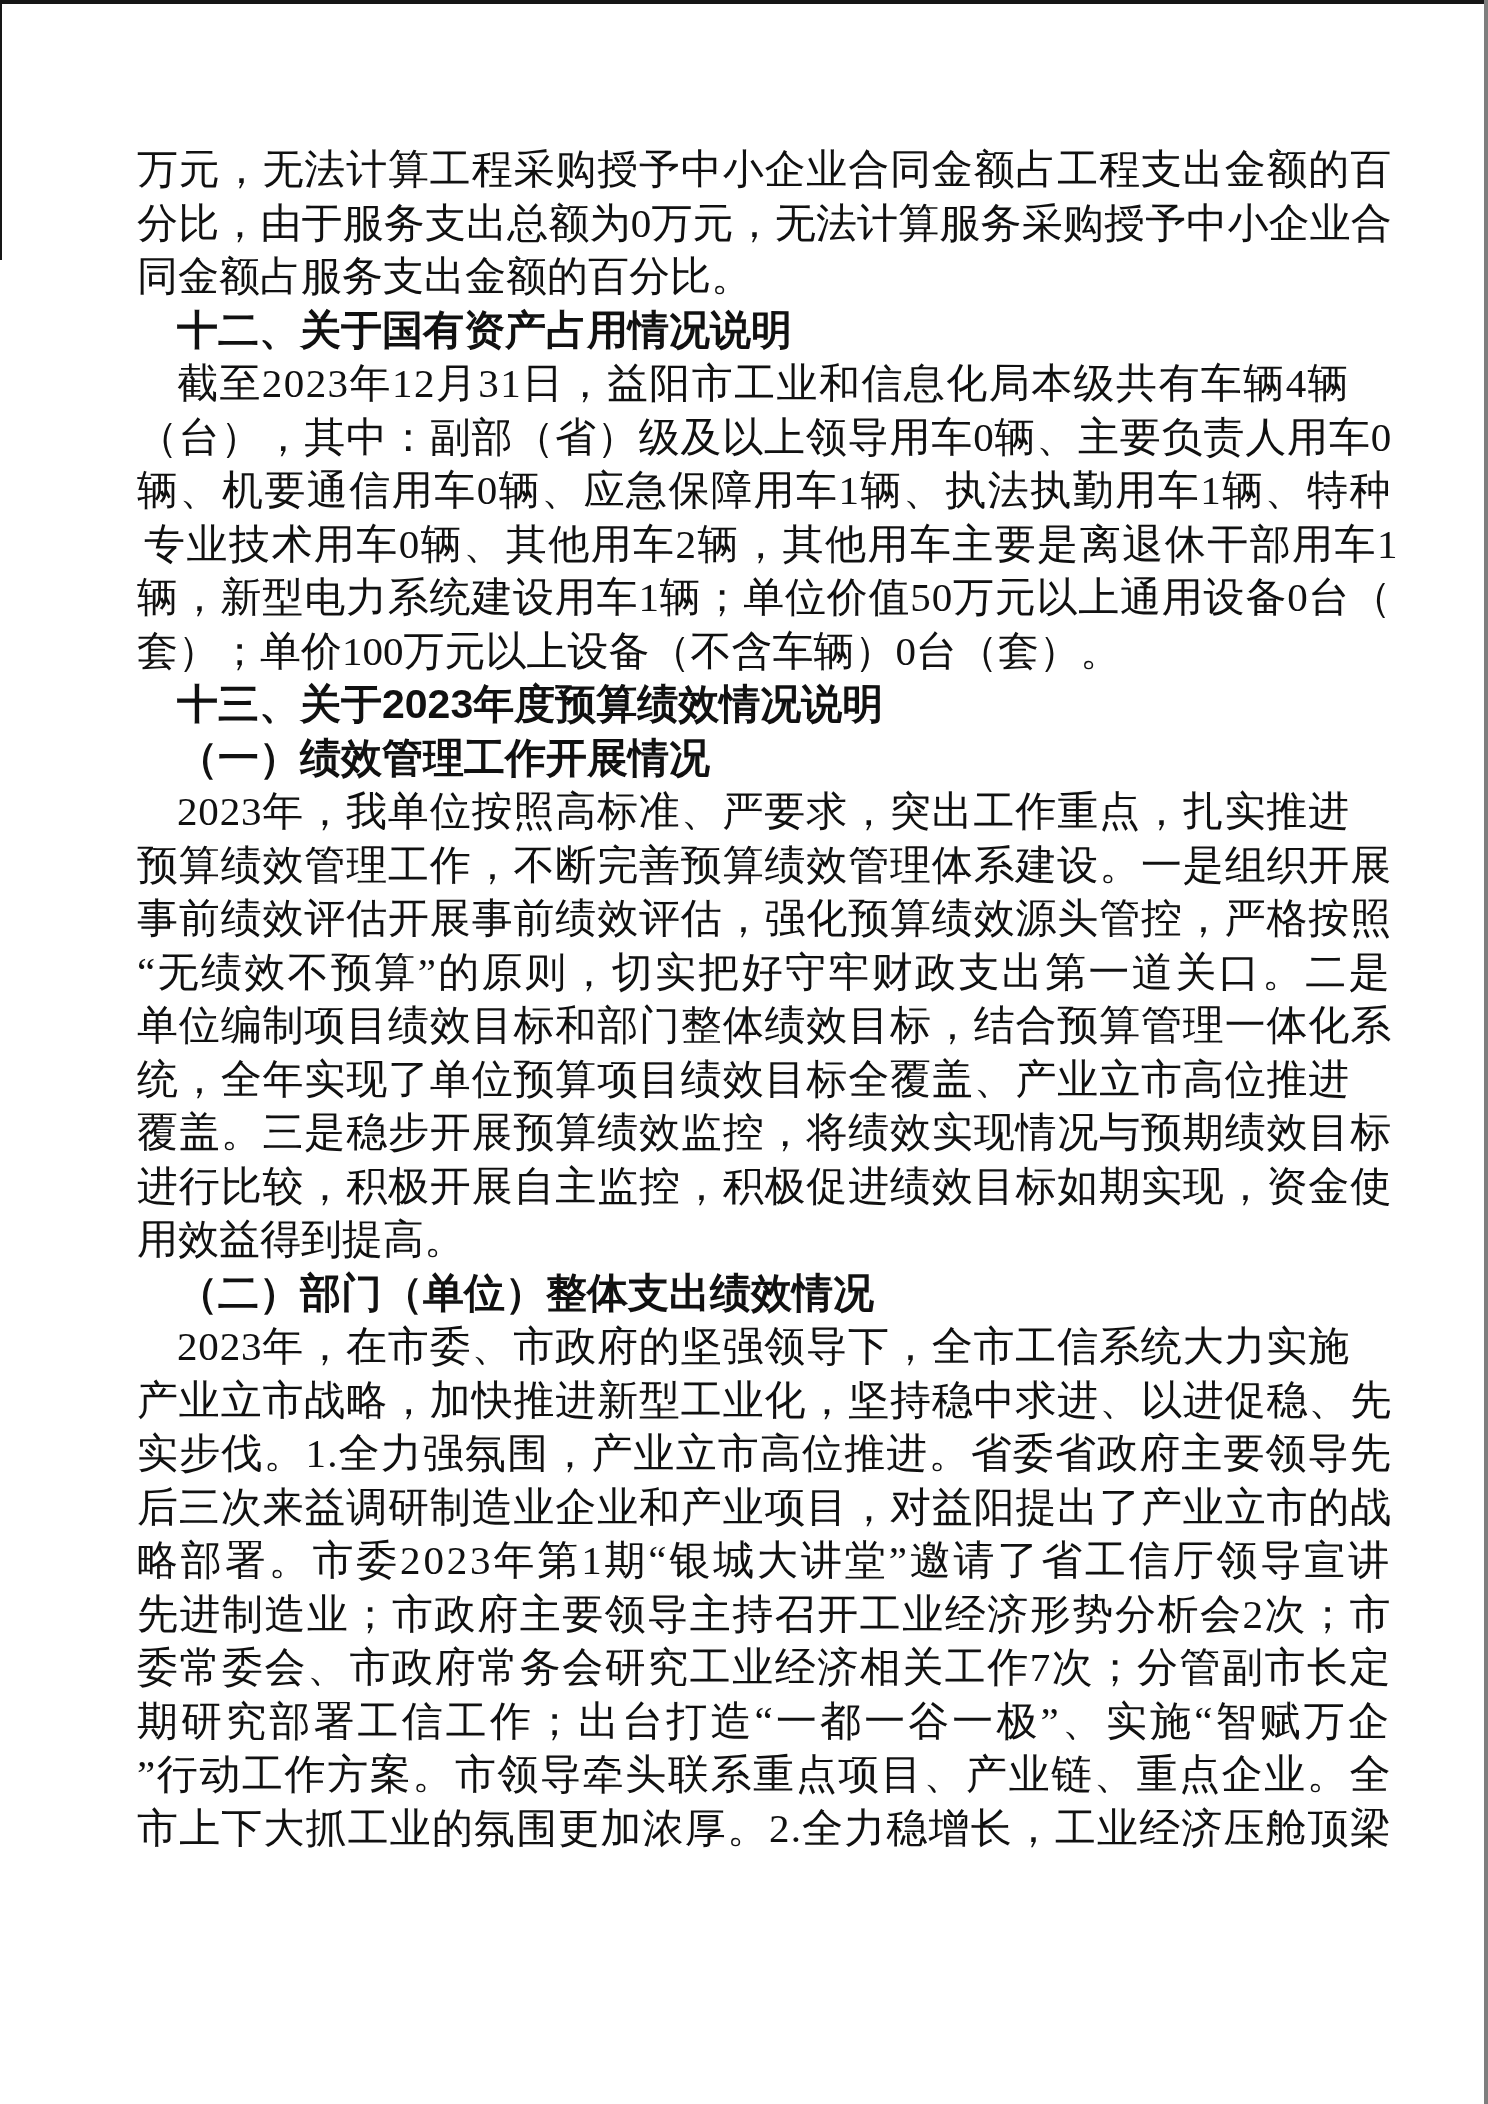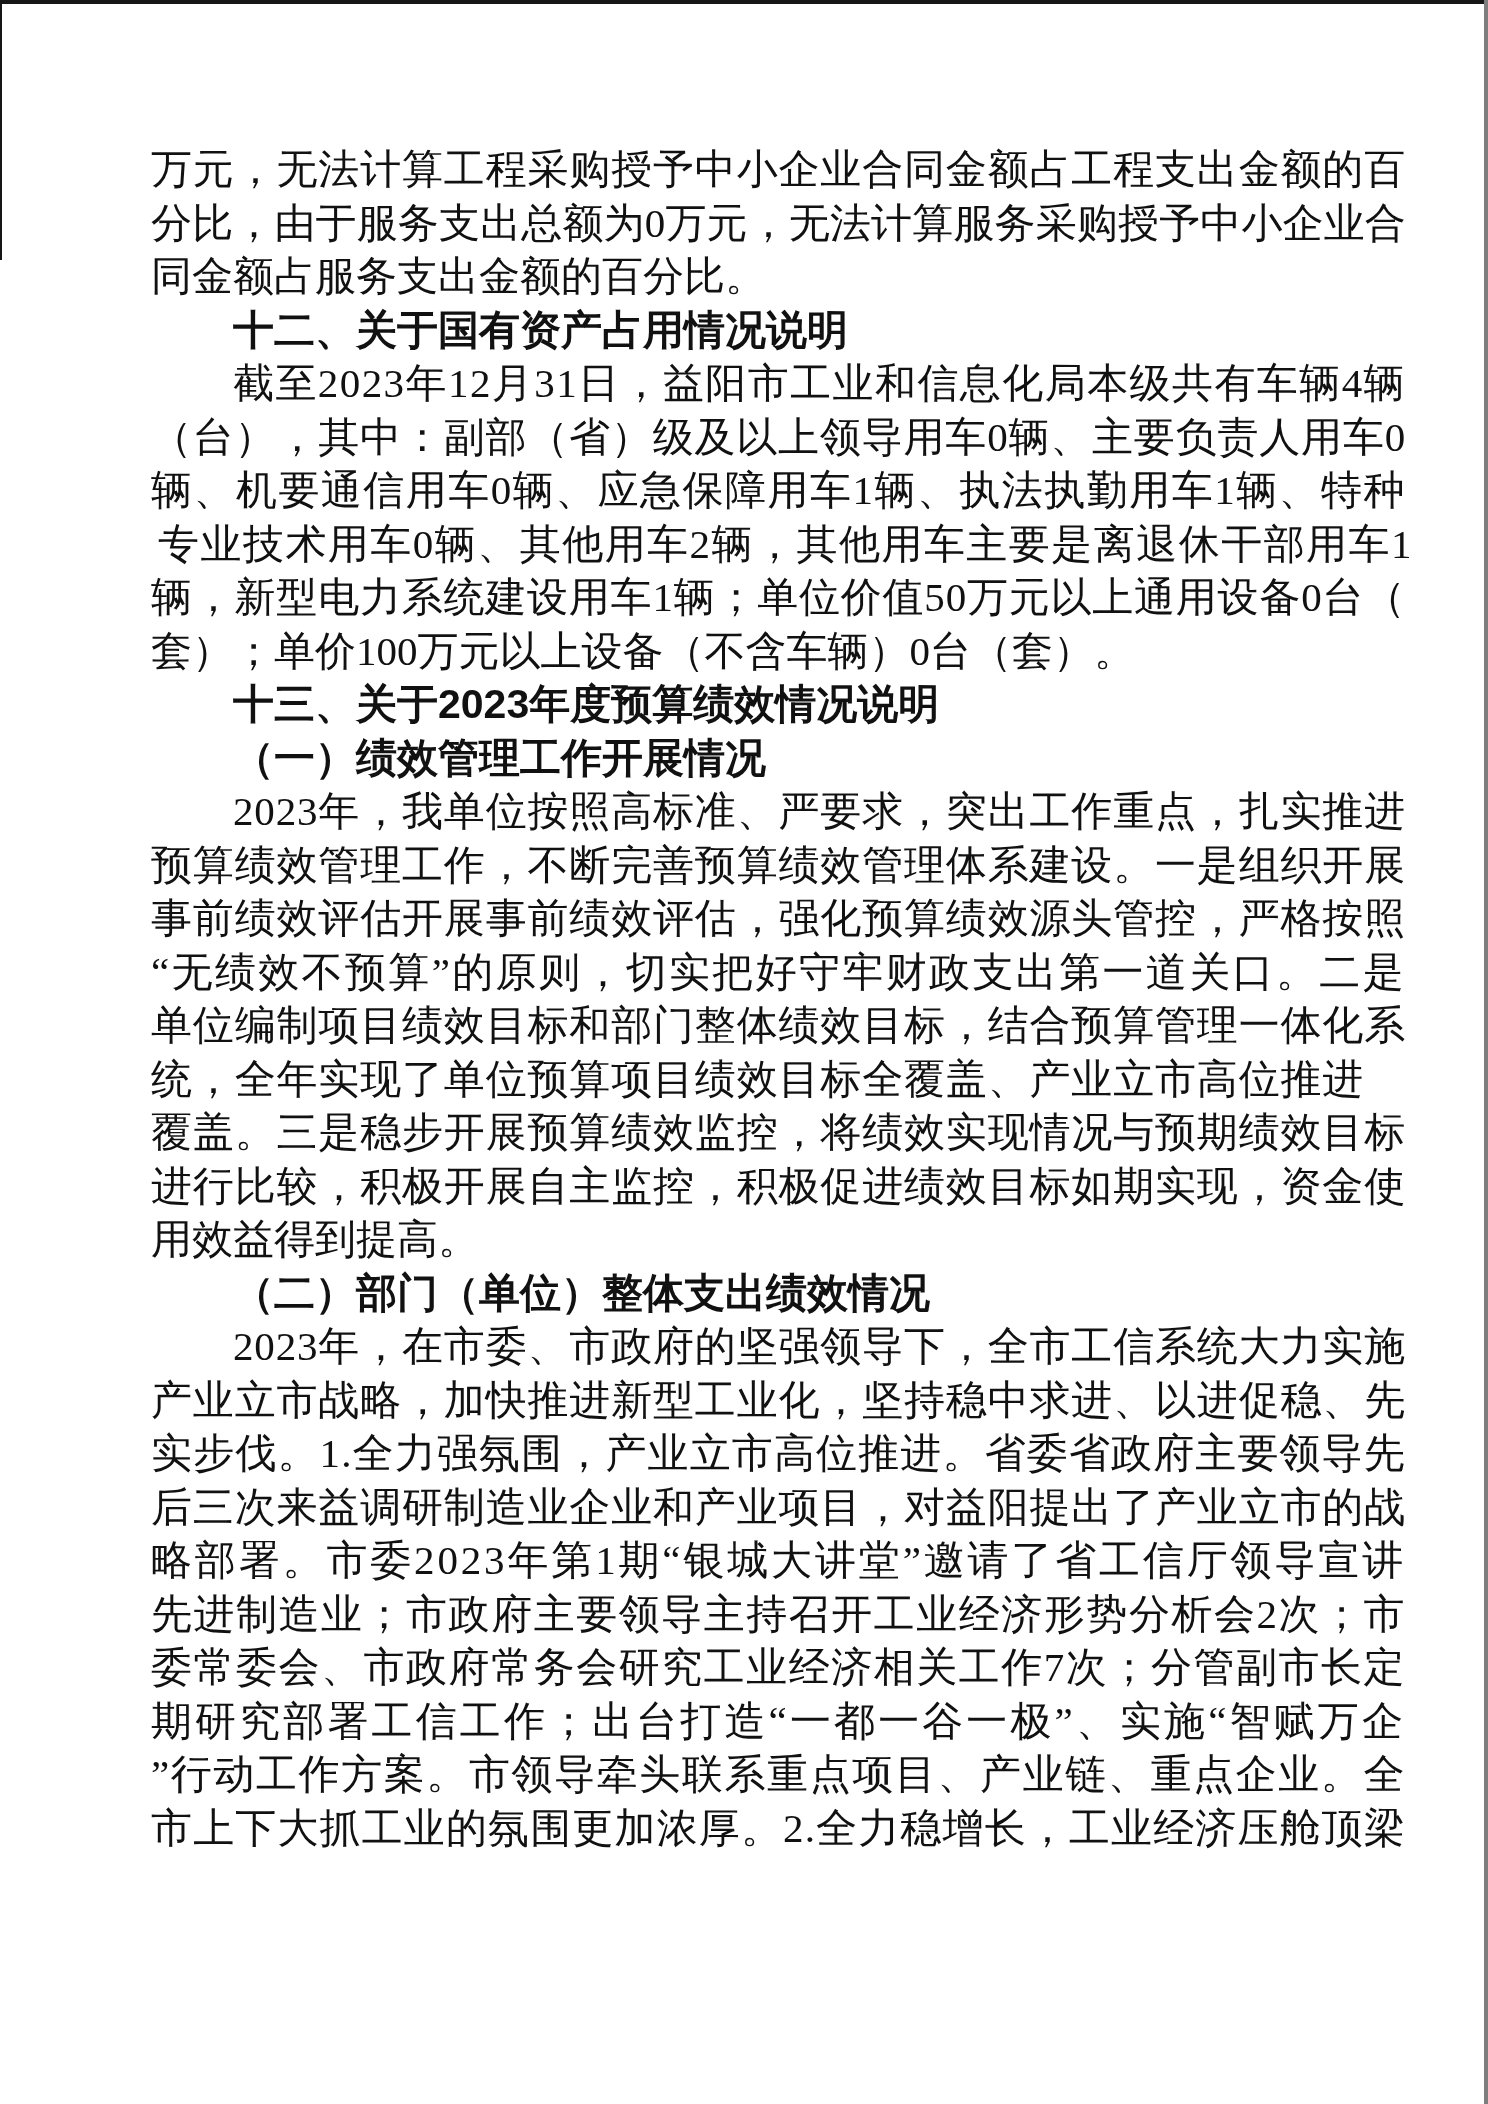--- a/index.html
+++ b/index.html
@@ -26,21 +26,21 @@
     background: #161616;
   }
   .edge-right {
     position: absolute; right: 0; top: 0;
     width: 4px; height: 2104px;
     background: #7e7e7e;
   }
   
   .doc {
     position: absolute;
-    left: 151px;
+    left: 137px;
     top: 143px;
     width: 1255px;
     color: #111111;
   }
   .line {
     line-height: 53.5px;
     height: 53.5px;
     font-size: 41px;
     white-space: nowrap;
   }
@@ -50,21 +50,21 @@
   }
   .para .line-text {
     font-family: "Liberation Serif", serif;
     font-weight: 400;
   }
   .heading .line-text {
     font-family: "Liberation Sans", sans-serif;
     font-weight: 700;
   }
   .indent .line-text {
-    margin-left: 82px;
+    margin-left: 40px;
   }
 </style>
 </head>
 <body>
 
 <div class="edge-top"></div>
 <div class="edge-left"></div>
 <div class="edge-right"></div>
 
 <div class="doc" id="doc" style="color: rgb(17, 17, 17);">

